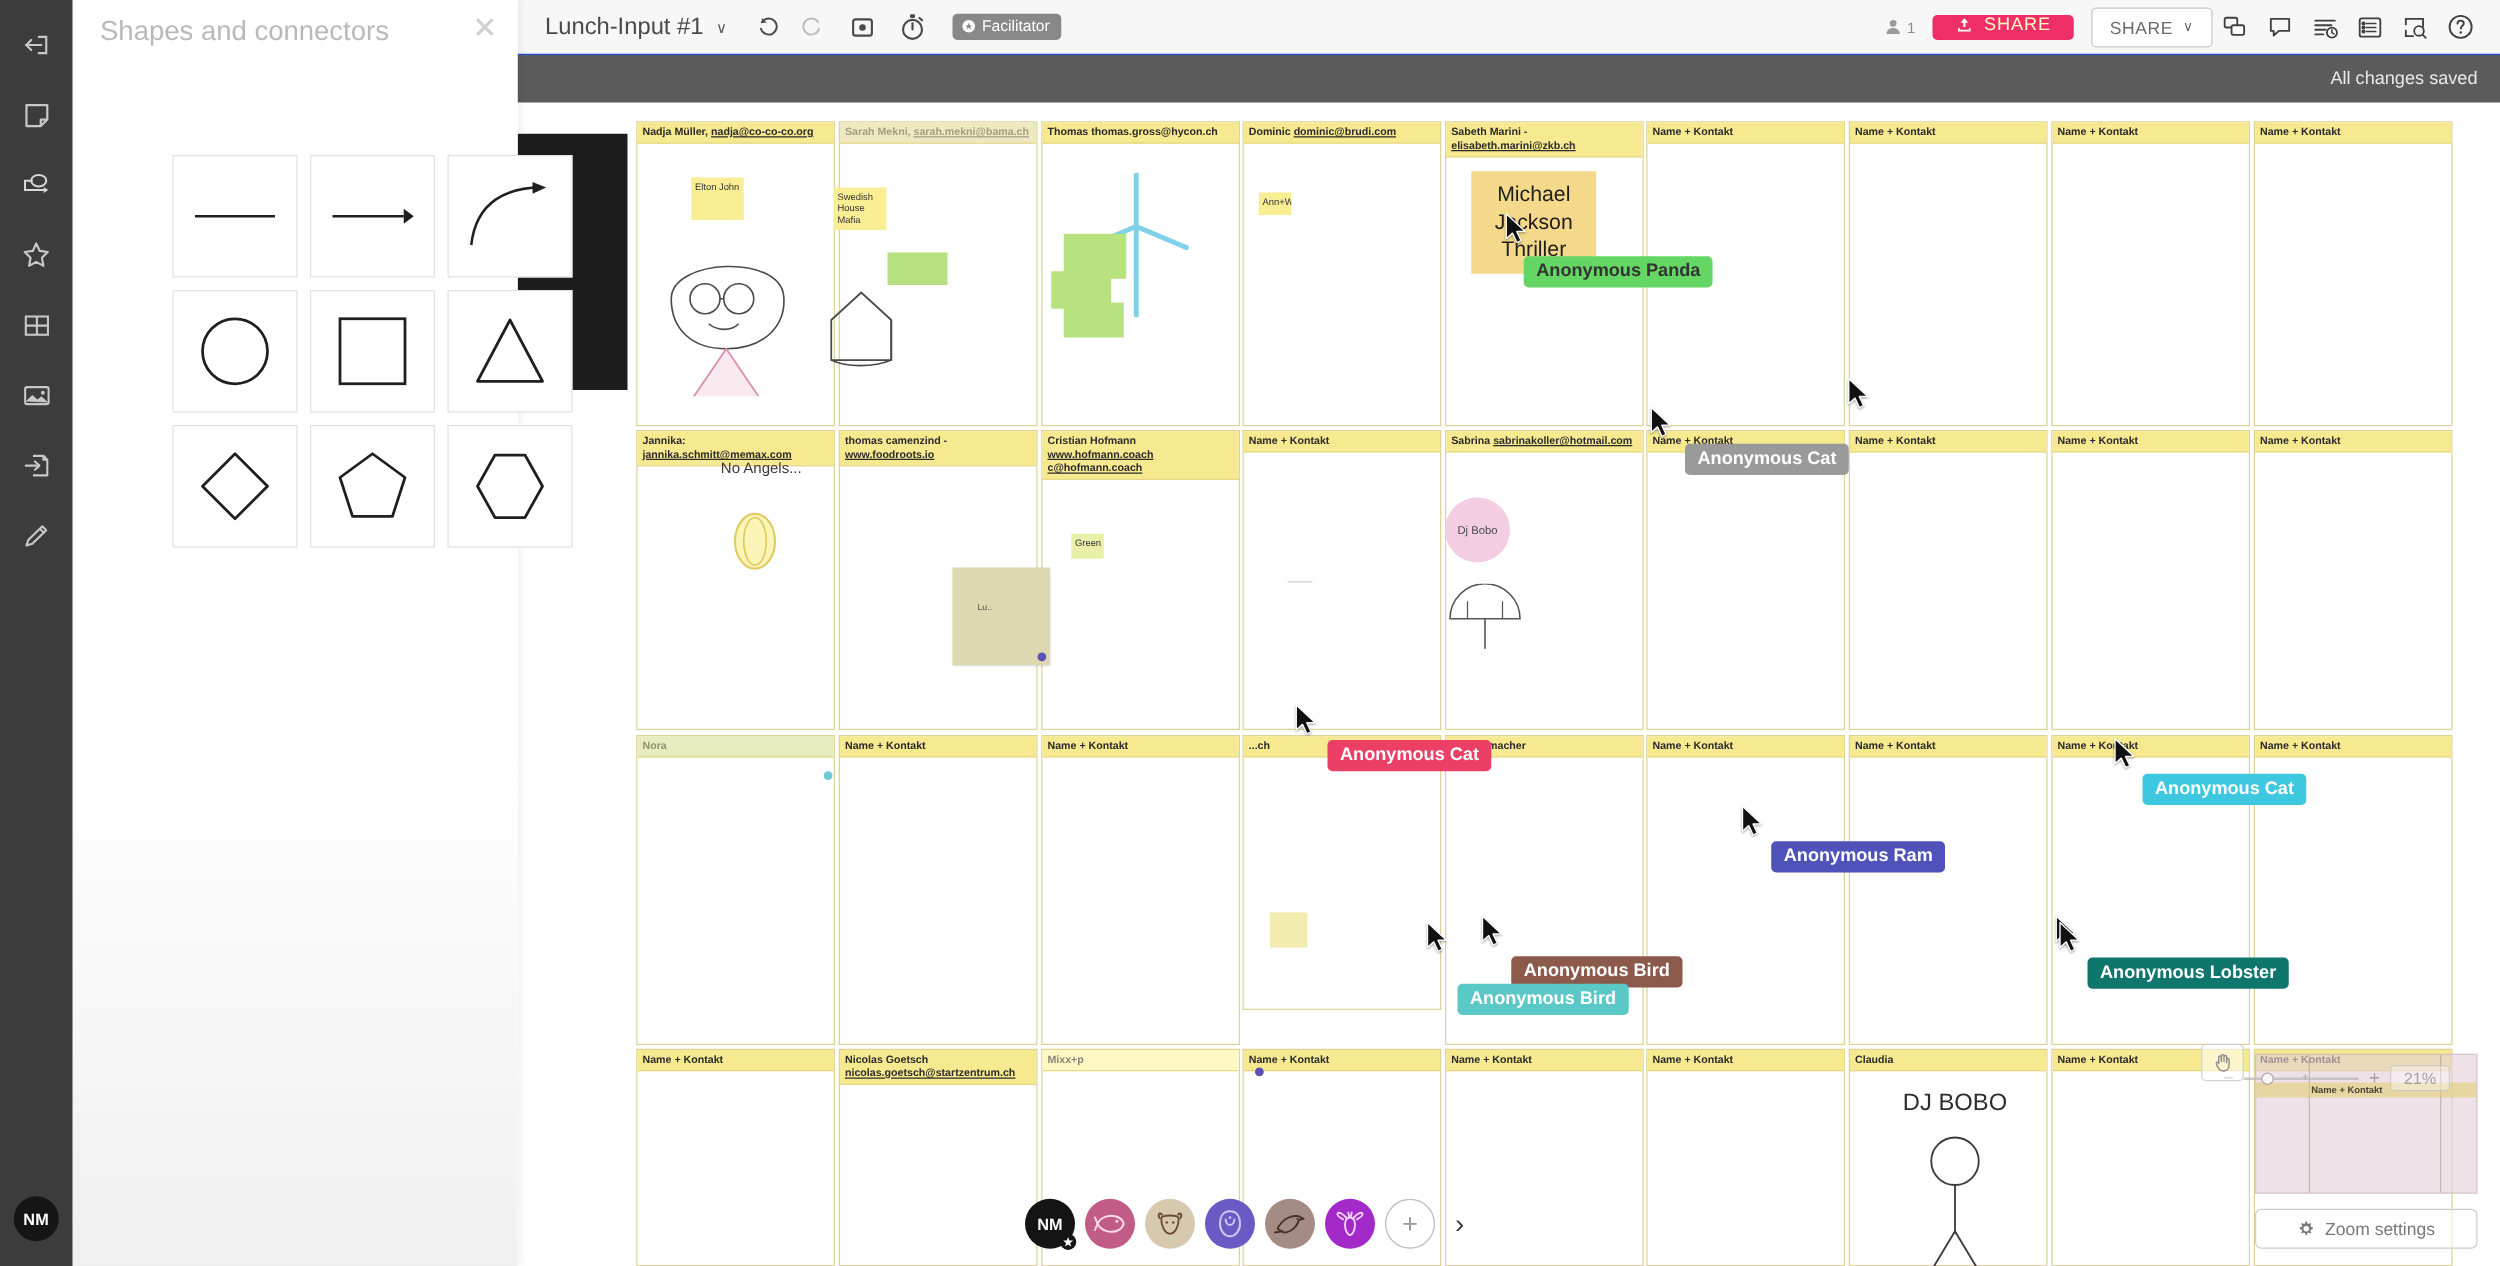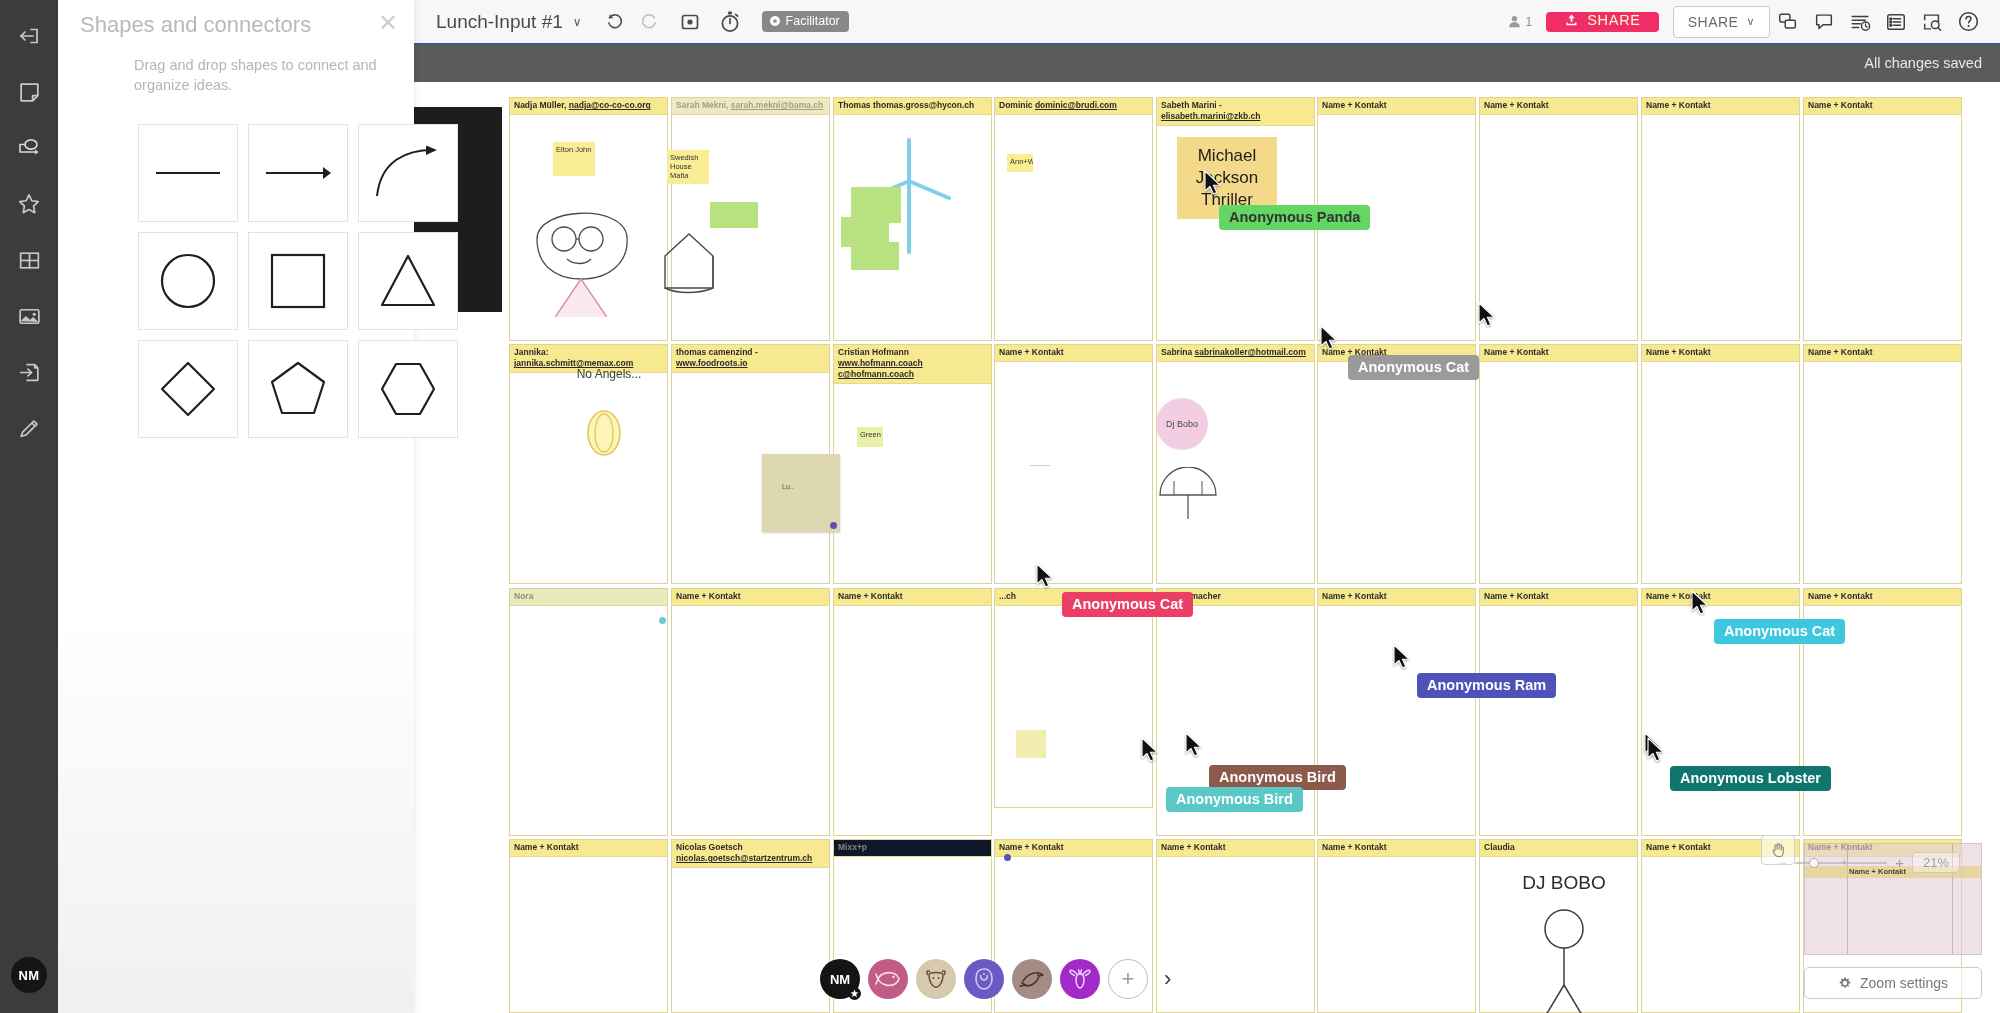--- a/index.html
+++ b/index.html
@@ -129,21 +129,21 @@
     border: 1px solid #ded49a;
   }
   .card-head {
     background: #f6e98f; min-height: 15px; padding: 2px 4px 3px 4px;
     font-size: 8.5px; color: #2b2b2b; font-weight: bold; line-height: 11px;
     border-bottom: 1px solid #e5d98c;
   }
   .card-head u { text-decoration: underline; }
   .card-head.faded { background: #efe9c2; color: #a39f80; }
   .card-head.greenish { background: #e7ecbe; color: #8f9272; }
-  .card-head.grayish { background: #0f172a; color: #8b8578; }
+  .card-head.grayish { background: #fef9c3; color: #8b8578; }
   .card-body { position: relative; width: 100%; height: 100%; }
 
   
   .sticky {
     position: absolute; font-size: 7.5px; line-height: 9px; color: #333;
     padding: 3px; overflow: hidden;
   }
 
   
   .cursor { position: absolute; z-index: 30; }
@@ -601,21 +601,20 @@
     </div>
   </div>
 
   <div id="savebar">
     <span id="save-text">All changes saved</span>
   </div>
 
   <div id="shapes-panel">
     <div id="shapes-title">Shapes and connectors</div>
     <div id="shapes-close">✕</div>
-    <div id="shapes-desc">Drag and drop shapes to connect and organize ideas.</div>
     <div id="shapes-grid">
       <div class="shape-cell">
         <svg width="74" height="30" viewBox="0 0 74 30">
             <path d="M5 15 L69 15" stroke="#1f1f1f" stroke-width="2"></path>
           </svg>
       </div>
       <div class="shape-cell">
         <svg width="74" height="30" viewBox="0 0 74 30">
             <path d="M5 15 L62 15" stroke="#1f1f1f" stroke-width="2"></path>
             <path d="M62 9 L70 15 L62 21 Z" fill="#1f1f1f"></path>

